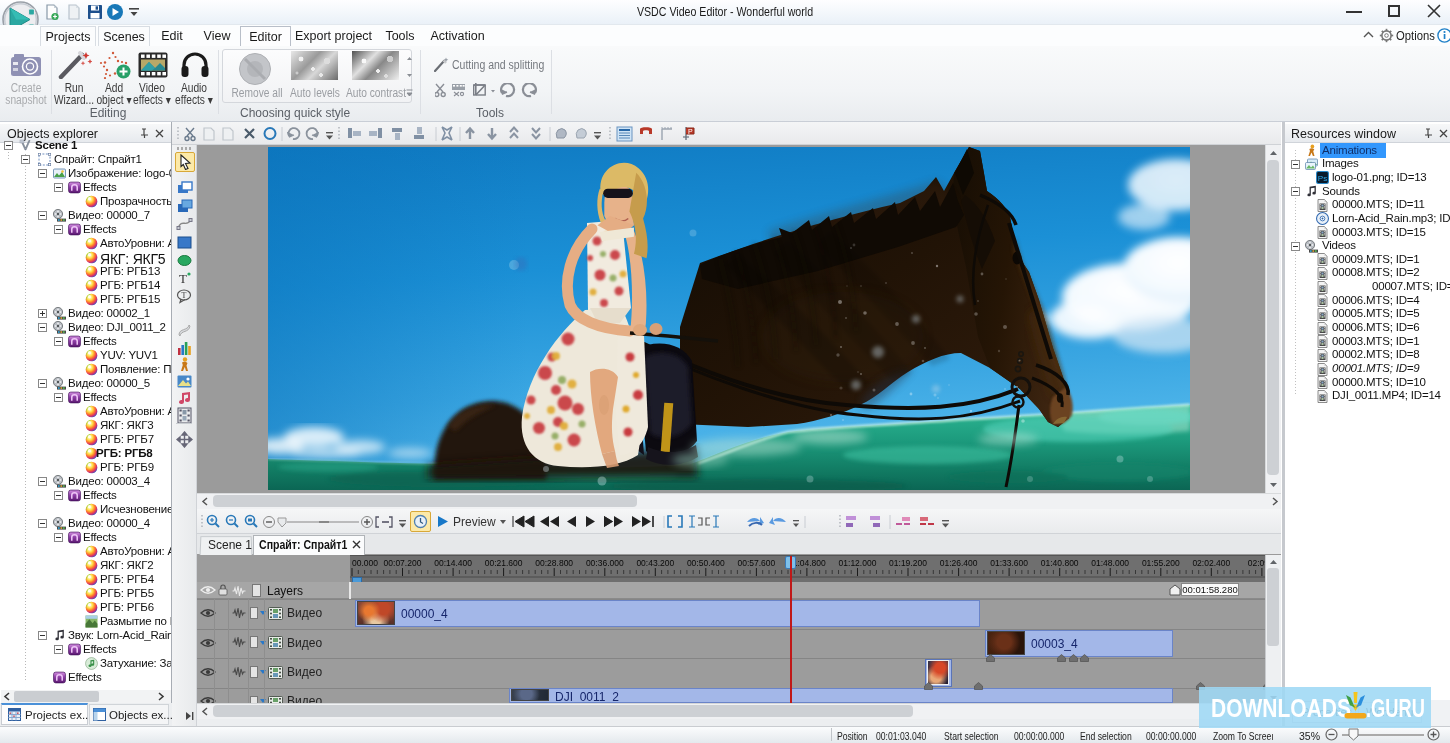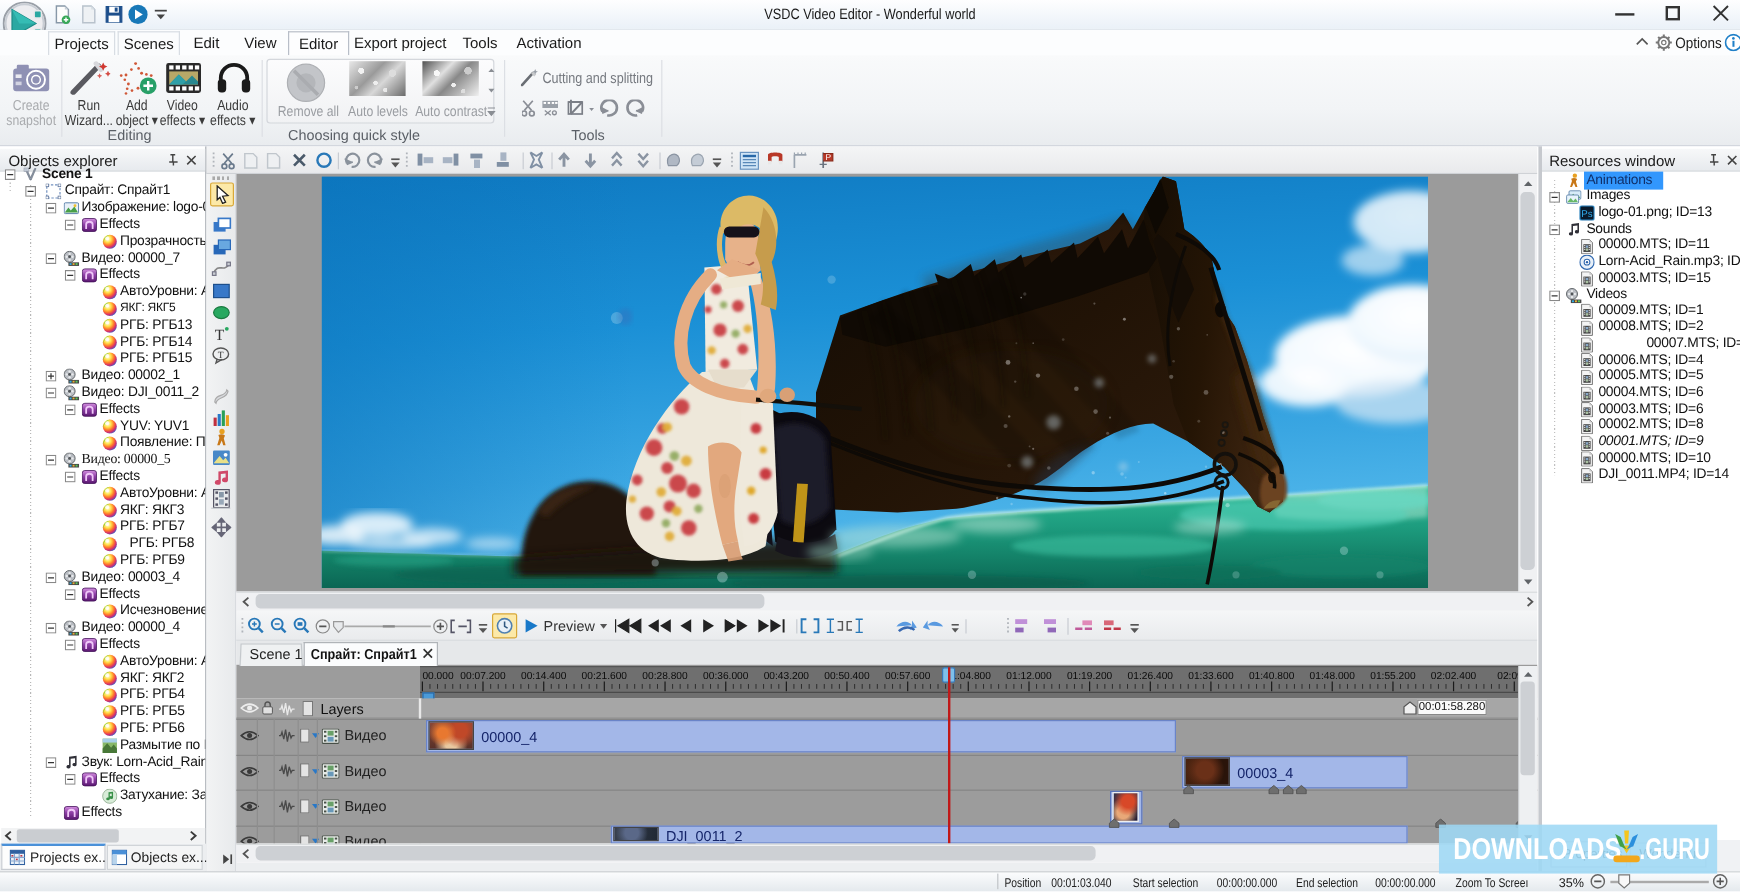--- a/index.html
+++ b/index.html
@@ -528,21 +528,21 @@
         <use href="#i-fx"></use>
       </svg>
       <div class="ab tx" style="left:83px;top:222.5px;font-size:11.5px;letter-spacing:-0.2px;font-weight:normal;color:#111;">Effects</div>
       <svg class="ab" style="left:85px;top:237.0px" width="13" height="13">
         <use href="#i-ball"></use>
       </svg>
       <div class="ab tx" style="left:100px;top:236.5px;font-size:11.5px;letter-spacing:-0.2px;font-weight:normal;color:#111;">АвтоУровни: Ав</div>
       <svg class="ab" style="left:85px;top:251.0px" width="13" height="13">
         <use href="#i-ball"></use>
       </svg>
-      <div class="ab tx" style="left:100px;top:250.5px;font-size:10px;letter-spacing:-0.2px;font-weight:normal;color:#111;">ЯКГ: ЯКГ5</div>
+      <div class="ab tx" style="left:100px;top:250.5px;font-size:14px;letter-spacing:-0.2px;font-weight:normal;color:#111;">ЯКГ: ЯКГ5</div>
       <svg class="ab" style="left:85px;top:265.0px" width="13" height="13">
         <use href="#i-ball"></use>
       </svg>
       <div class="ab tx" style="left:100px;top:264.5px;font-size:11.5px;letter-spacing:-0.2px;font-weight:normal;color:#111;">РГБ: РГБ13</div>
       <svg class="ab" style="left:85px;top:279.0px" width="13" height="13">
         <use href="#i-ball"></use>
       </svg>
       <div class="ab tx" style="left:100px;top:278.5px;font-size:11.5px;letter-spacing:-0.2px;font-weight:normal;color:#111;">РГБ: РГБ14</div>
       <svg class="ab" style="left:85px;top:293.0px" width="13" height="13">
         <use href="#i-ball"></use>
@@ -581,21 +581,21 @@
         <use href="#i-ball"></use>
       </svg>
       <div class="ab tx" style="left:100px;top:362.5px;font-size:11.5px;letter-spacing:-0.2px;font-weight:normal;color:#111;">Появление: Поя</div>
       <svg class="ab" style="left:38px;top:379.0px" width="9" height="9" viewBox="0 0 9 9">
         <rect x="0.5" y="0.5" width="8" height="8" fill="#fff" stroke="#888"></rect>
         <path d="M2,4.5 H7" stroke="#333" stroke-width="1"></path>
       </svg>
       <svg class="ab" style="left:53px;top:377.0px" width="13" height="13">
         <use href="#i-video"></use>
       </svg>
-      <div class="ab tx" style="left:68px;top:376.5px;font-size:11.5px;letter-spacing:-0.2px;font-weight:normal;color:#111;font-family:Liberation Serif, serif;">Видео: 00000_5</div>
+      <div class="ab tx" style="left:68px;top:376.5px;font-size:11.5px;letter-spacing:-0.2px;font-weight:normal;color:#111;">Видео: 00000_5</div>
       <svg class="ab" style="left:54px;top:393.0px" width="9" height="9" viewBox="0 0 9 9">
         <rect x="0.5" y="0.5" width="8" height="8" fill="#fff" stroke="#888"></rect>
         <path d="M2,4.5 H7" stroke="#333" stroke-width="1"></path>
       </svg>
       <svg class="ab" style="left:68px;top:391.0px" width="13" height="13">
         <use href="#i-fx"></use>
       </svg>
       <div class="ab tx" style="left:83px;top:390.5px;font-size:11.5px;letter-spacing:-0.2px;font-weight:normal;color:#111;">Effects</div>
       <svg class="ab" style="left:85px;top:405.0px" width="13" height="13">
         <use href="#i-ball"></use>
@@ -605,21 +605,21 @@
         <use href="#i-ball"></use>
       </svg>
       <div class="ab tx" style="left:100px;top:418.5px;font-size:11.5px;letter-spacing:-0.2px;font-weight:normal;color:#111;">ЯКГ: ЯКГ3</div>
       <svg class="ab" style="left:85px;top:433.0px" width="13" height="13">
         <use href="#i-ball"></use>
       </svg>
       <div class="ab tx" style="left:100px;top:432.5px;font-size:11.5px;letter-spacing:-0.2px;font-weight:normal;color:#111;">РГБ: РГБ7</div>
       <svg class="ab" style="left:85px;top:447.0px" width="13" height="13">
         <use href="#i-ball"></use>
       </svg>
-      <div class="ab tx" style="left:108px;top:446.5px;font-size:11.5px;letter-spacing:-0.2px;font-weight:normal;color:#111;">РГБ: РГБ8</div>
+      <div class="ab tx" style="left:96px;top:446.5px;font-size:11.5px;letter-spacing:-0.2px;font-weight:bold;color:#111;">РГБ: РГБ8</div>
       <svg class="ab" style="left:85px;top:461.0px" width="13" height="13">
         <use href="#i-ball"></use>
       </svg>
       <div class="ab tx" style="left:100px;top:460.5px;font-size:11.5px;letter-spacing:-0.2px;font-weight:normal;color:#111;">РГБ: РГБ9</div>
       <svg class="ab" style="left:38px;top:477.0px" width="9" height="9" viewBox="0 0 9 9">
         <rect x="0.5" y="0.5" width="8" height="8" fill="#fff" stroke="#888"></rect>
         <path d="M2,4.5 H7" stroke="#333" stroke-width="1"></path>
       </svg>
       <svg class="ab" style="left:53px;top:475.0px" width="13" height="13">
         <use href="#i-video"></use>
@@ -1186,25 +1186,25 @@
         <use href="#i-file"></use>
       </svg>
       <div class="ab tx" style="left:1332px;top:293.8px;font-size:11.5px;letter-spacing:-0.2px;color:#111;">00006.MTS; ID=4</div>
       <svg class="ab" style="left:1316px;top:307.9px" width="13" height="13">
         <use href="#i-file"></use>
       </svg>
       <div class="ab tx" style="left:1332px;top:307.4px;font-size:11.5px;letter-spacing:-0.2px;color:#111;">00005.MTS; ID=5</div>
       <svg class="ab" style="left:1316px;top:321.6px" width="13" height="13">
         <use href="#i-file"></use>
       </svg>
-      <div class="ab tx" style="left:1332px;top:321.1px;font-size:11.5px;letter-spacing:-0.2px;color:#111;">00004.MTS; ID=6</div>
+      <div class="ab tx" style="left:1332px;top:321.1px;font-size:11.5px;letter-spacing:-0.2px;color:#111;">00006.MTS; ID=6</div>
       <svg class="ab" style="left:1316px;top:335.2px" width="13" height="13">
         <use href="#i-file"></use>
       </svg>
-      <div class="ab tx" style="left:1332px;top:334.7px;font-size:11.5px;letter-spacing:-0.2px;color:#111;">00003.MTS; ID=6</div>
+      <div class="ab tx" style="left:1332px;top:334.7px;font-size:11.5px;letter-spacing:-0.2px;color:#111;">00003.MTS; ID=1</div>
       <svg class="ab" style="left:1316px;top:348.9px" width="13" height="13">
         <use href="#i-file"></use>
       </svg>
       <div class="ab tx" style="left:1332px;top:348.4px;font-size:11.5px;letter-spacing:-0.2px;color:#111;">00002.MTS; ID=8</div>
       <svg class="ab" style="left:1316px;top:362.6px" width="13" height="13">
         <use href="#i-file"></use>
       </svg>
       <div class="ab tx" style="left:1332px;top:362.1px;font-size:11.5px;letter-spacing:-0.2px;color:#111;font-style:italic;">00001.MTS; ID=9</div>
       <svg class="ab" style="left:1316px;top:376.2px" width="13" height="13">
         <use href="#i-file"></use>

